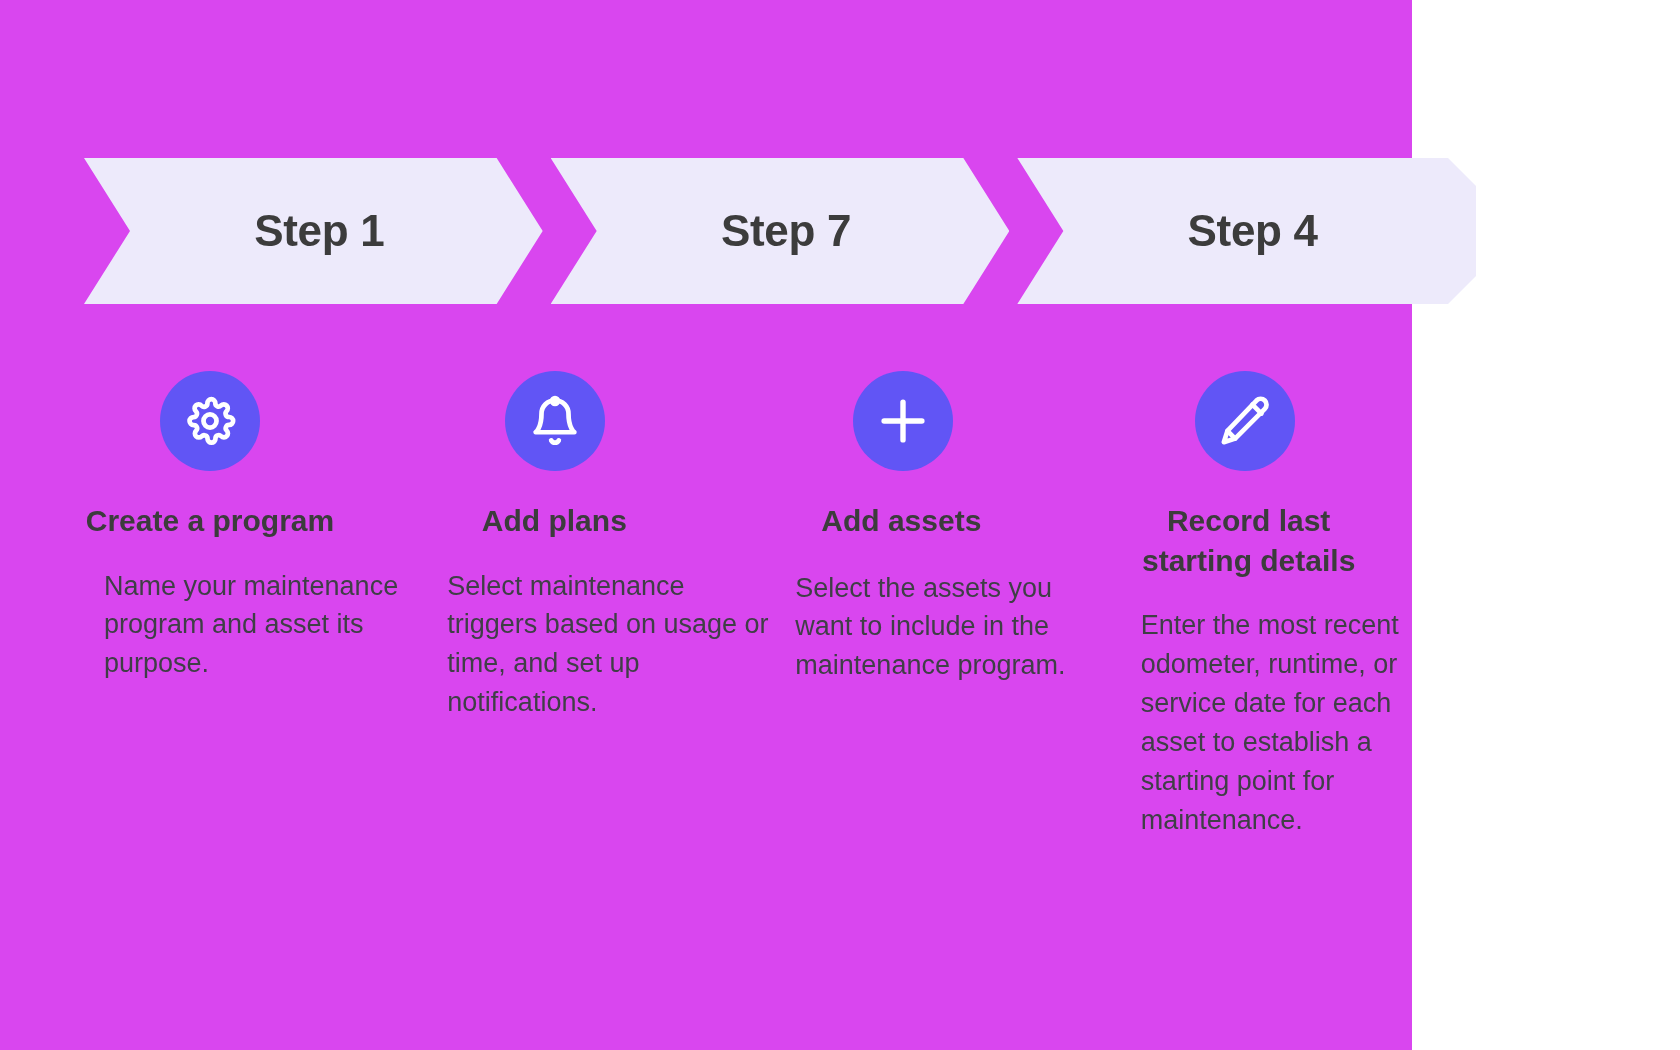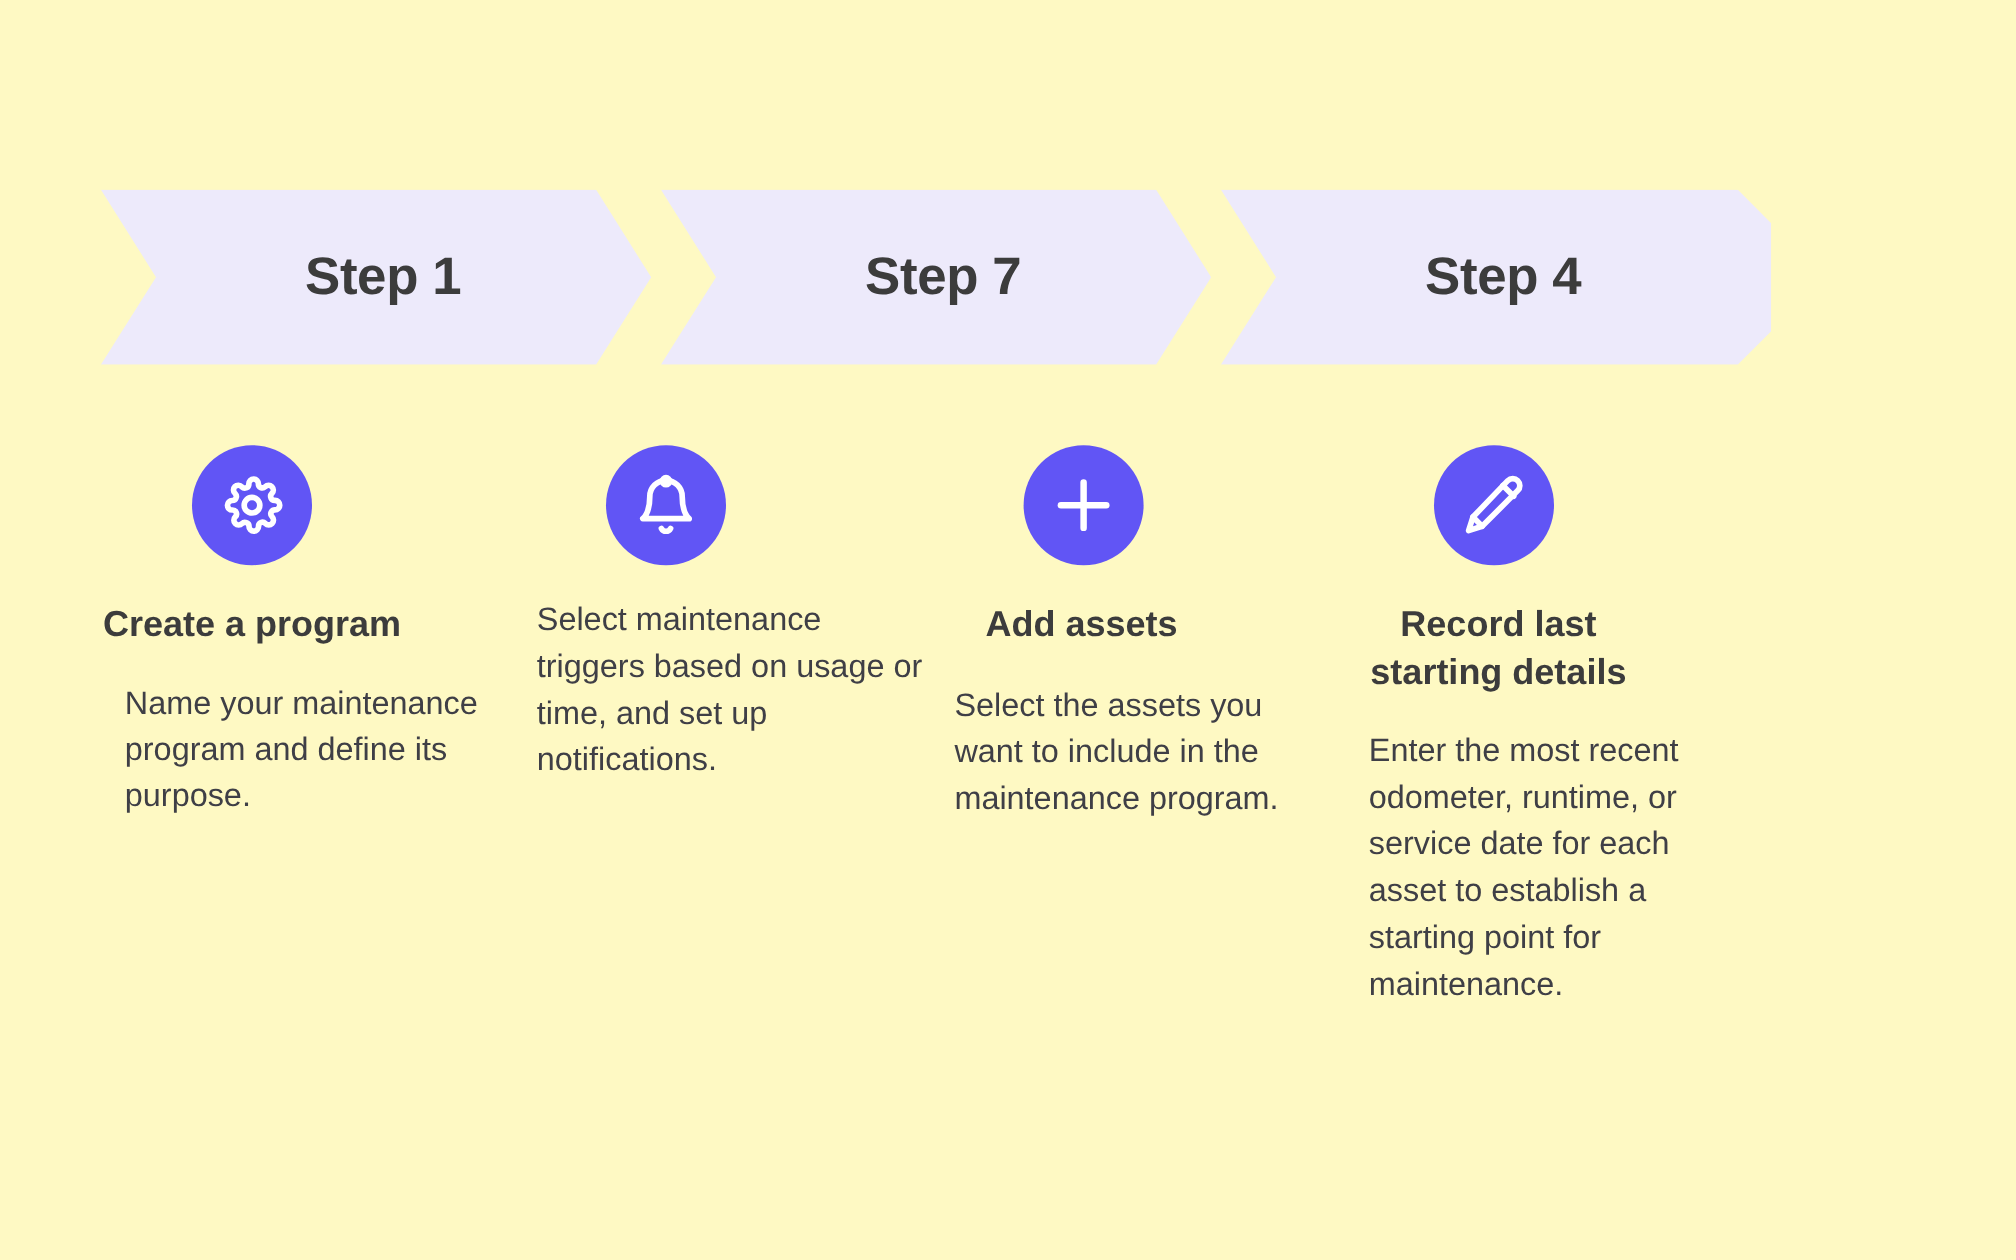--- a/index.html
+++ b/index.html
@@ -10,23 +10,23 @@
   body {
     width: 1680px;
     height: 1050px;
     overflow: hidden;
     font-family: "Liberation Sans", sans-serif;
     -webkit-font-smoothing: antialiased;
   }
 
   .canvas {
     position: relative;
-    width: 1680px;
+    width: 1412px;
     height: 1050px;
-    background: #fef9c3;
+    background: #d946ef;
   }
 
   
   .chevron-band {
     position: absolute;
     left: 84px;
     top: 158px;
     width: 1392px;
     height: 146px;
     display: flex;
@@ -150,33 +150,34 @@
     <div class="column">
       <div class="icon-circle">
         <span>
           <svg viewBox="0 0 24 24" fill="none" stroke="#ffffff" stroke-width="2.1" stroke-linecap="round" stroke-linejoin="round">
             <circle cx="12" cy="12" r="2.9"></circle>
             <path d="M19.1 14.6a1.45 1.45 0 0 0 .29 1.6l.05.05a1.76 1.76 0 1 1-2.49 2.49l-.05-.05a1.45 1.45 0 0 0-1.6-.29 1.45 1.45 0 0 0-.88 1.33v.14a1.76 1.76 0 1 1-3.52 0v-.07a1.45 1.45 0 0 0-.95-1.33 1.45 1.45 0 0 0-1.6.29l-.05.05a1.76 1.76 0 1 1-2.49-2.49l.05-.05a1.45 1.45 0 0 0 .29-1.6 1.45 1.45 0 0 0-1.33-.88h-.14a1.76 1.76 0 1 1 0-3.52h.07a1.45 1.45 0 0 0 1.33-.95 1.45 1.45 0 0 0-.29-1.6l-.05-.05A1.76 1.76 0 1 1 8.24 5.2l.05.05a1.45 1.45 0 0 0 1.6.29h.07a1.45 1.45 0 0 0 .88-1.33v-.14a1.76 1.76 0 1 1 3.52 0v.07a1.45 1.45 0 0 0 .88 1.33 1.45 1.45 0 0 0 1.6-.29l.05-.05a1.76 1.76 0 1 1 2.49 2.49l-.05.05a1.45 1.45 0 0 0-.29 1.6v.07a1.45 1.45 0 0 0 1.33.88h.14a1.76 1.76 0 1 1 0 3.52h-.07a1.45 1.45 0 0 0-1.33.88z"></path>
           </svg>
         </span>
       </div>
       <div class="step-title">Create a program</div>
-      <div class="step-desc">Name your maintenance program and define its purpose.</div>
+      <div class="step-desc">Name your maintenance program and asset its purpose.</div>
     </div>
 
     <div class="column">
       <div class="icon-circle">
         <span>
           <svg viewBox="0 0 24 24" fill="none" stroke="#ffffff" stroke-width="2.1" stroke-linecap="round" stroke-linejoin="round">
             <path d="M18 8.8a6 6 0 0 0-12 0c0 6.4-2.6 8.2-2.6 8.2h17.2S18 15.2 18 8.8z"></path>
             <path d="M13.7 20.6a1.9 1.9 0 0 1-3.4 0"></path>
             <circle cx="12" cy="3.1" r="1.3"></circle>
           </svg>
         </span>
       </div>
+      <div class="step-title">Add plans</div>
       <div class="step-desc">Select maintenance triggers based on usage or time, and set up notifications.</div>
     </div>
 
     <div class="column">
       <div class="icon-circle">
         <span>
           <svg viewBox="0 0 24 24" fill="none" stroke="#ffffff" stroke-width="2.4" stroke-linecap="round">
             <line x1="12" y1="3.6" x2="12" y2="20.4"></line>
             <line x1="3.6" y1="12" x2="20.4" y2="12"></line>
           </svg>

